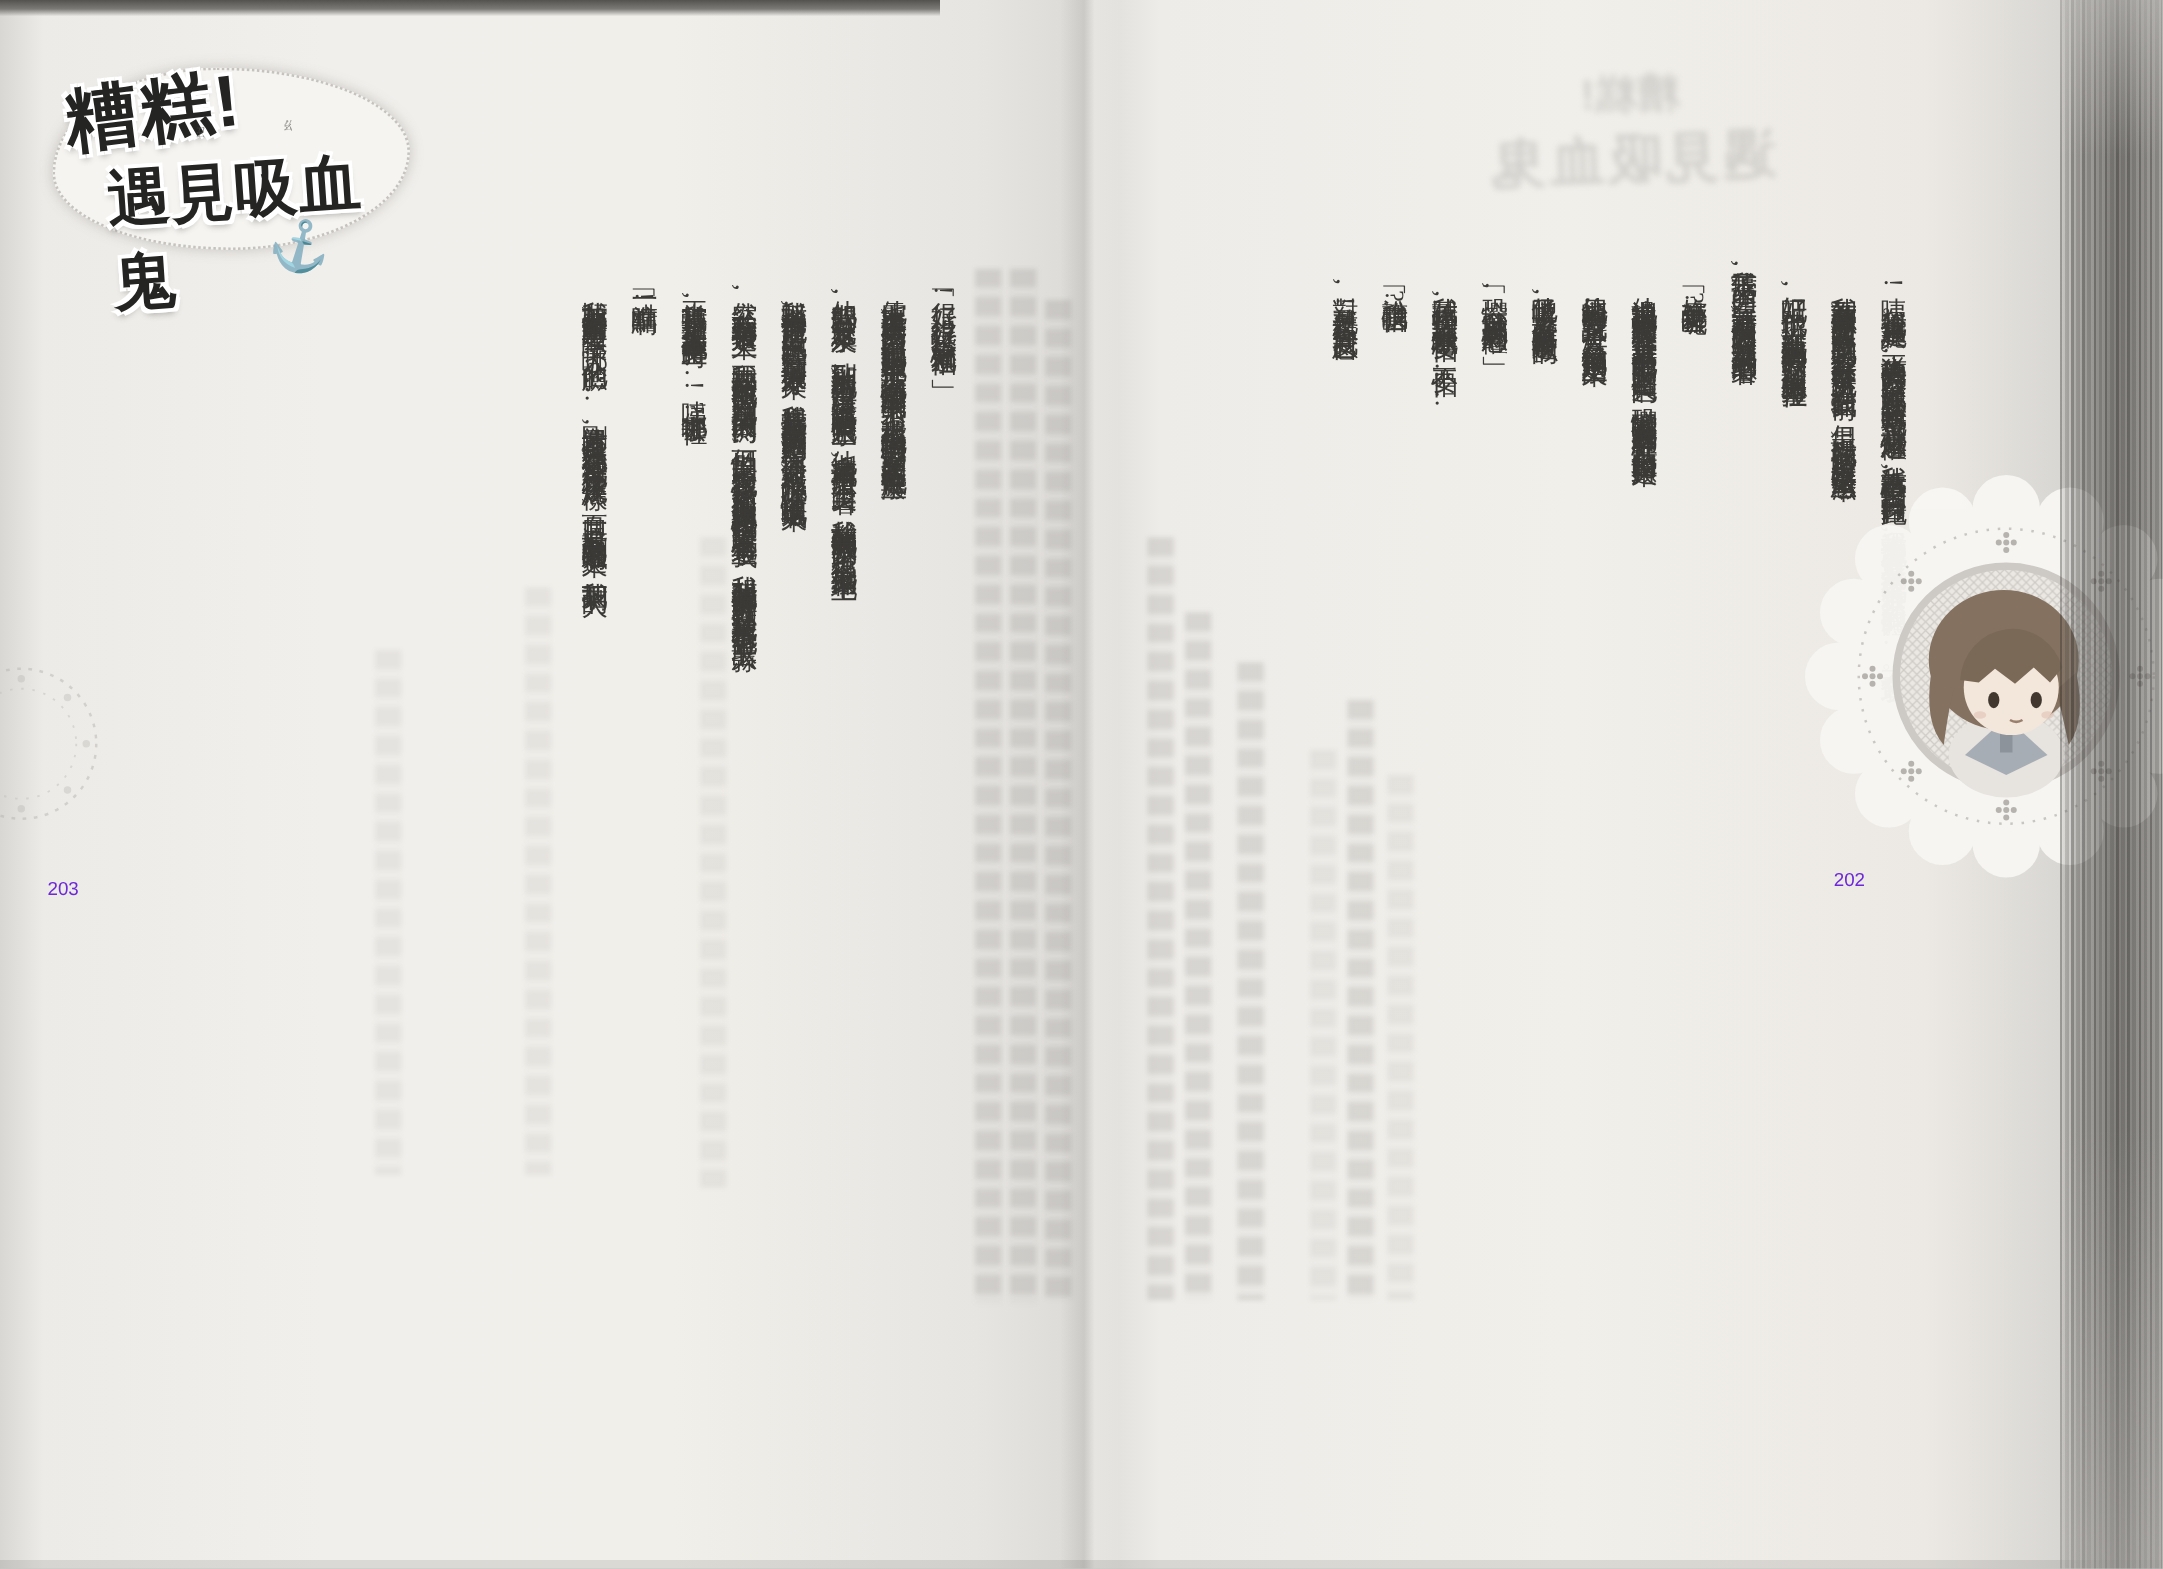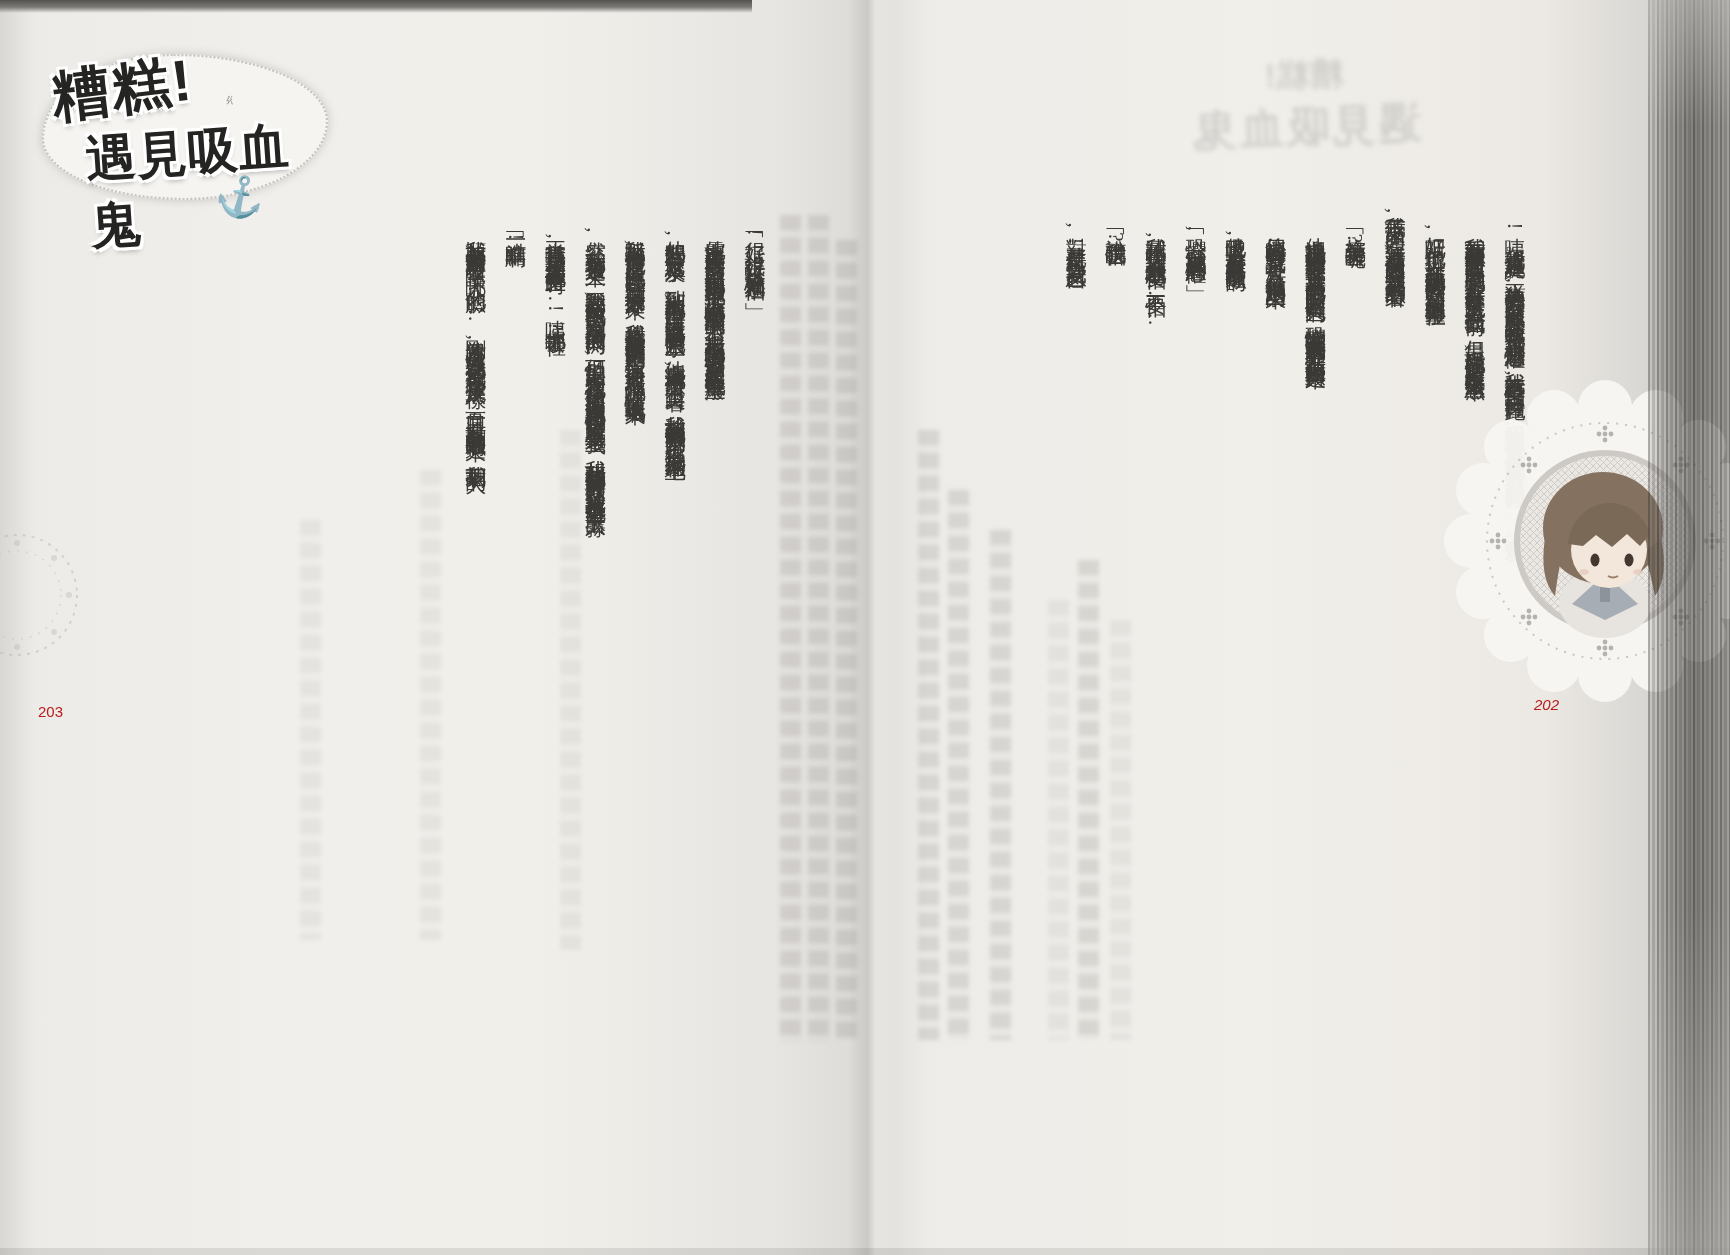--- a/index.html
+++ b/index.html
@@ -43,22 +43,22 @@
     font-family:"Liberation Sans","DejaVu Sans",sans-serif;font-weight:900;text-align:center;}
   .ghost-logo .gl1{font-size:34px;} .ghost-logo .gl2{font-size:44px;letter-spacing:2px;}
   
   .vtext{position:absolute;writing-mode:vertical-rl;text-orientation:mixed;
     color:#3b3a37;font-size:21px;line-height:1.9;letter-spacing:1.6px;overflow:hidden;z-index:2;}
   .vtext p{margin:0;padding:0;text-indent:1em;}
   .vtext p.noindent{text-indent:0;}
   .flow-right{left:898px;top:200px;width:636px;height:848px;}
   .flow-left{left:124px;top:203px;width:650px;height:848px;}
   .pagenum{position:absolute;font-family:"Liberation Sans","DejaVu Sans",sans-serif;
-    font-size:15px;color:#b91c1c;z-index:4;}
-  .pn-left{left:38px;top:703px;} .pn-right{left:1534px;top:696px;font-style:italic;}
+    font-size:15px;color:#6d28d9;z-index:4;}
+  .pn-left{left:38px;top:703px;} .pn-right{left:1467px;top:696px;}
   
   .ghost{position:absolute;width:21px;z-index:1;filter:blur(2px);
     background:repeating-linear-gradient(180deg,rgba(100,98,95,.17) 0 15px,rgba(100,98,95,.03) 15px 23px);}
   .ghost.faint{opacity:.5;}
   
   .doily{position:absolute;left:1432px;top:368px;width:346px;height:346px;z-index:5;}
   .left-doily{position:absolute;left:-58px;top:520px;width:150px;height:150px;z-index:1;opacity:.5;}
 </style>
 </head>
 <body>

